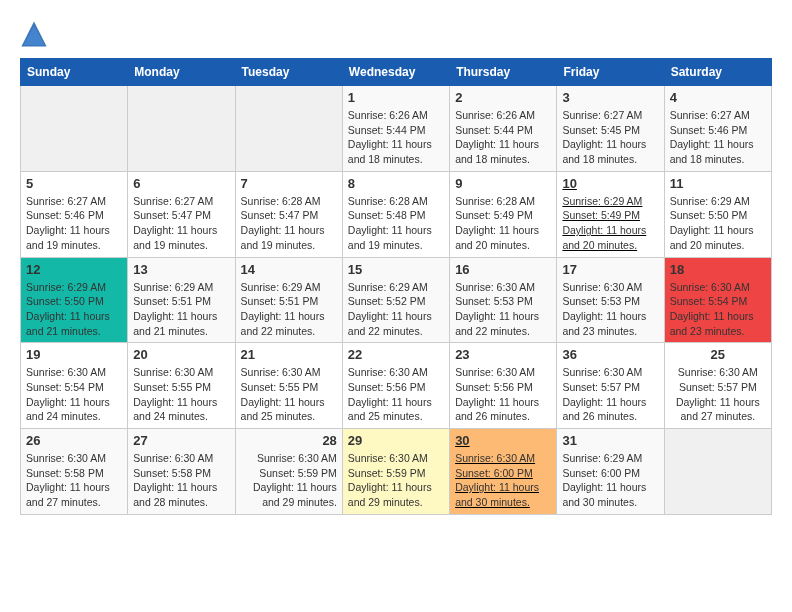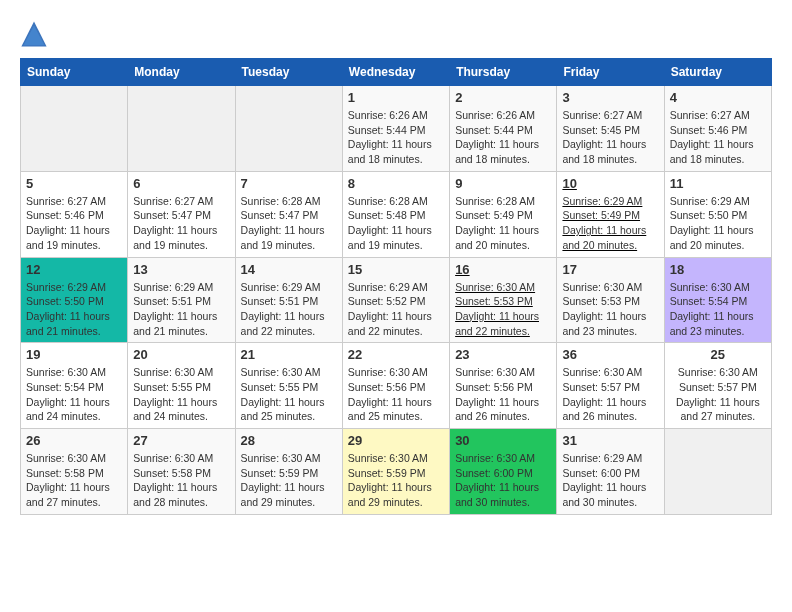--- a/index.html
+++ b/index.html
@@ -230,35 +230,35 @@
 Daylight: 11 hours
 and 22 minutes.</div>
         </td>
         <td style="background: rgb(249, 249, 249);">
           <span class="day-number">15</span>
           <div class="day-info" style="white-space: pre-line;">Sunrise: 6:29 AM
 Sunset: 5:52 PM
 Daylight: 11 hours
 and 22 minutes.</div>
         </td>
-        <td style="background: rgb(249, 249, 249); text-decoration: underline;">
+        <td style="background: rgb(249, 249, 249);">
           <span class="day-number">16</span>
           <div class="day-info" style="white-space: pre-line;">Sunrise: 6:30 AM
 Sunset: 5:53 PM
 Daylight: 11 hours
 and 22 minutes.</div>
         </td>
         <td style="background: rgb(249, 249, 249);">
           <span class="day-number">17</span>
           <div class="day-info" style="white-space: pre-line;">Sunrise: 6:30 AM
 Sunset: 5:53 PM
 Daylight: 11 hours
 and 23 minutes.</div>
         </td>
-        <td style="background: #c4b5fd; margin-left: 48px;">
+        <td style="background: #ef4444; margin-left: 48px;">
           <span class="day-number">18</span>
           <div class="day-info" style="white-space: pre-line;">Sunrise: 6:30 AM
 Sunset: 5:54 PM
 Daylight: 11 hours
 and 23 minutes.</div>
         </td>
       </tr>
       <tr>
         <td style="background: rgb(255, 255, 255);">
           <span class="day-number">19</span>
@@ -318,35 +318,35 @@
 Daylight: 11 hours
 and 27 minutes.</div>
         </td>
         <td style="background: rgb(249, 249, 249);">
           <span class="day-number">27</span>
           <div class="day-info" style="white-space: pre-line;">Sunrise: 6:30 AM
 Sunset: 5:58 PM
 Daylight: 11 hours
 and 28 minutes.</div>
         </td>
-        <td style="background: rgb(249, 249, 249);">
+        <td style="background: rgb(249, 249, 249); text-align: right;">
           <span class="day-number">28</span>
           <div class="day-info" style="white-space: pre-line;">Sunrise: 6:30 AM
 Sunset: 5:59 PM
 Daylight: 11 hours
 and 29 minutes.</div>
         </td>
         <td style="background: #fef9c3;">
           <span class="day-number">29</span>
           <div class="day-info" style="white-space: pre-line;">Sunrise: 6:30 AM
 Sunset: 5:59 PM
 Daylight: 11 hours
 and 29 minutes.</div>
         </td>
-        <td style="background: #22c55e;">
+        <td style="background: #fdba74; text-decoration: underline;">
           <span class="day-number">30</span>
           <div class="day-info" style="white-space: pre-line;">Sunrise: 6:30 AM
 Sunset: 6:00 PM
 Daylight: 11 hours
 and 30 minutes.</div>
         </td>
         <td style="background: rgb(249, 249, 249);">
           <span class="day-number">31</span>
           <div class="day-info" style="white-space: pre-line;">Sunrise: 6:29 AM
 Sunset: 6:00 PM

